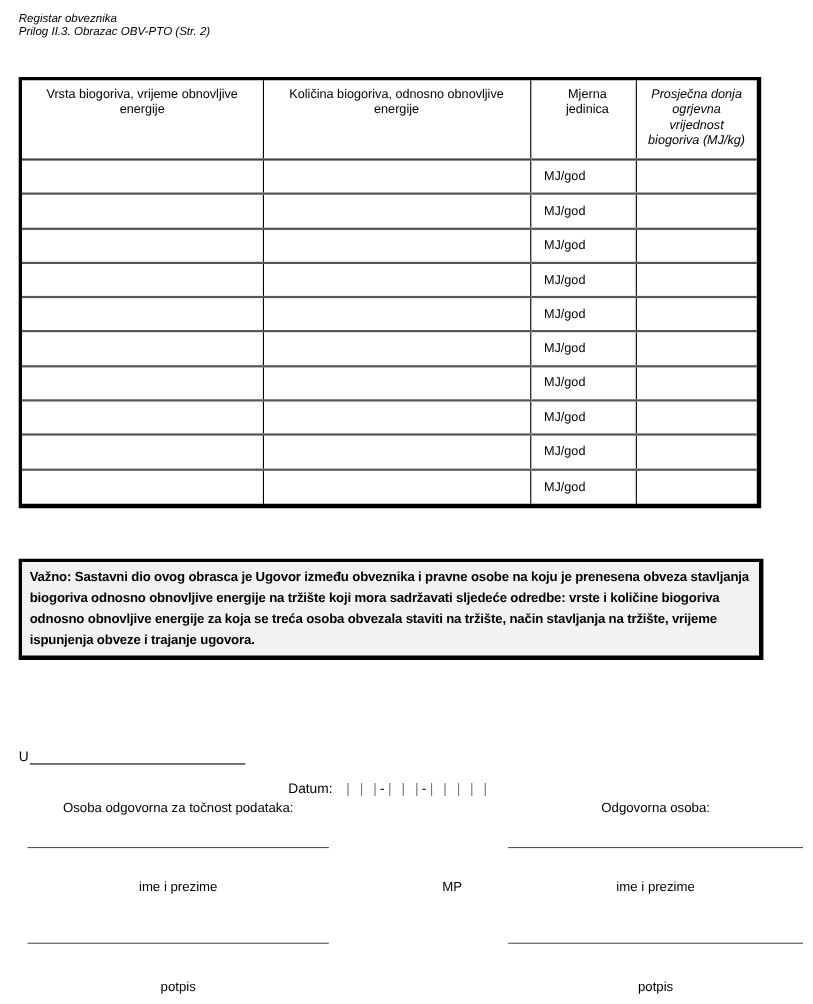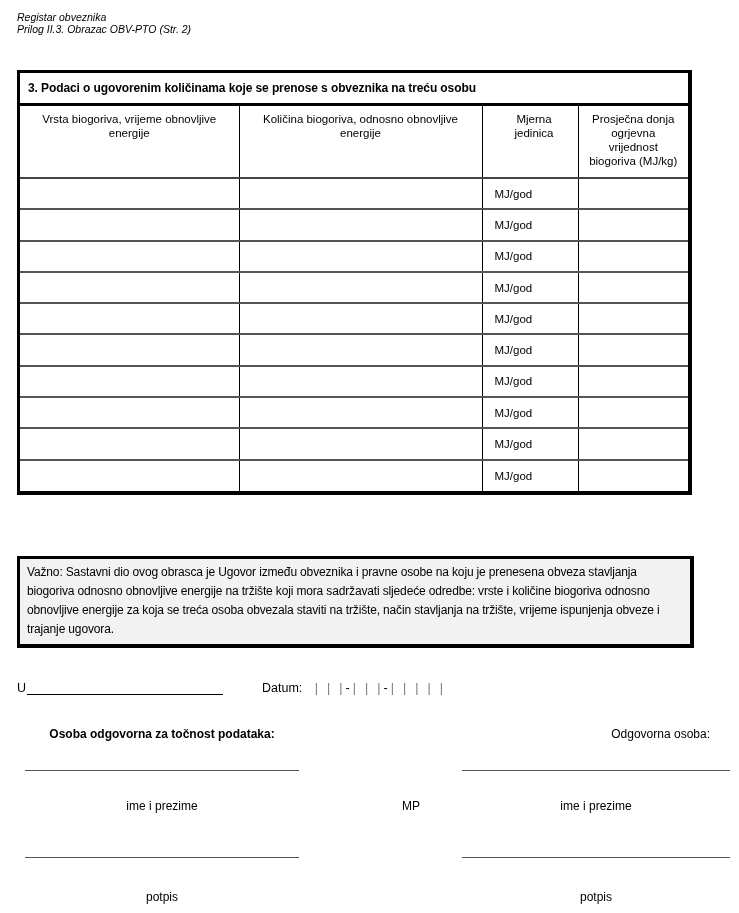--- a/index.html
+++ b/index.html
@@ -54,50 +54,50 @@
     line-height: 14px;
     vertical-align: top;
     text-align: center;
     padding: 6px 4px 0 4px;
     height: 72px;
     box-sizing: border-box;
     border-right: 1px solid #000;
     border-bottom: 2px solid #444;
   }
   table.grid th.c3 { border-right: 1px solid #000; }
-  table.grid th:last-child { border-right: none; }
+  table.grid th:last-child { border-right: none; font-style: italic; }
   table.grid td {
     height: 31.3px;
     border-right: 1px solid #000;
     border-bottom: 2px solid #555;
     font-size: 11.5px;
     padding: 0 0 0 12px;
     box-sizing: border-box;
   }
   table.grid td.c3 { border-left: 1px solid #999; margin-left: 28px; }
   table.grid td:last-child { border-right: none; }
   table.grid tr:last-child td { border-bottom: none; }
   .col1 { width: 219px; }
   .col2 { width: 243px; }
   .col3 { width: 96px; }
   .col4 { width: 110px; }
 
   
   .notice {
     position: absolute;
     left: 17px;
-    top: 556px;
+    top: 508px;
     width: 658px;
     border: 3px solid #000;
     border-right-width: 4px;
     border-bottom-width: 4px;
     background: #f2f2f2;
     padding: 4px 5px 5px 7px;
     font-size: 12px;
-    font-weight: normal;
+    font-weight: bold;
     line-height: 19px;
     letter-spacing: -0.15px;
   }
 
   
   .place {
     position: absolute;
     left: 17px;
     top: 681px;
     font-size: 12.5px;
@@ -106,21 +106,21 @@
     display: inline-block;
     width: 196px;
     border-bottom: 1px solid #000;
     height: 13px;
     vertical-align: bottom;
     margin-left: 1px;
   }
   .date {
     position: absolute;
     left: 262px;
-    top: 681px;
+    top: 710px;
     font-size: 12.5px;
   }
   .date .sep {
     color: #777;
     margin-left: 9px;
   }
   .date .dash {
     margin-left: 3px;
   }
 
@@ -137,21 +137,20 @@
 </style>
 </head>
 <body>
 
 <div class="hdr">
   <div>Registar obveznika</div>
   <div>Prilog II.3. Obrazac OBV-PTO (Str. 2)</div>
 </div>
 
 <div class="tbl-wrap">
-  <div class="tbl-title">3. Podaci o ugovorenim količinama koje se prenose s obveznika na treću osobu</div>
   <table class="grid" id="grid">
     <colgroup>
       <col class="col1">
         <col class="col2">
         <col class="col3">
         <col class="col4">
     </colgroup>
     <thead>
       <tr>
         <th>Vrsta biogoriva, vrijeme obnovljive energije</th>
@@ -229,22 +228,22 @@
 
 <div class="place">
   <span>U</span><span class="place-line"></span>
 </div>
 
 <div class="date">
   <span>Datum:</span>
   <span><span class="sep">|</span><span class="sep">|</span><span class="sep">|</span><span class="dash">-</span><span class="sep" style="margin-left:3px">|</span><span class="sep">|</span><span class="sep">|</span><span class="dash">-</span><span class="sep" style="margin-left:3px">|</span><span class="sep">|</span><span class="sep">|</span><span class="sep">|</span><span class="sep">|</span></span>
 </div>
 
-<div class="label" style="left:25px; top:727px; width:274px;font-weight:bold;">Osoba odgovorna za točnost podataka:</div>
-<div class="label" style="left:442px; top:727px; width:268px;text-align:right;">Odgovorna osoba:</div>
+<div class="label" style="left:25px; top:727px; width:274px;">Osoba odgovorna za točnost podataka:</div>
+<div class="label" style="left:462px; top:727px; width:268px;">Odgovorna osoba:</div>
 
 <div class="sig-line" style="left:25px; top:770px; width:274px;"></div>
 <div class="sig-line" style="left:462px; top:770px; width:268px;"></div>
 
 <div class="label" style="left:25px; top:799px; width:274px;">ime i prezime</div>
 <div class="label" style="left:340px; top:799px; width:80px;text-align:right;">MP</div>
 <div class="label" style="left:462px; top:799px; width:268px;">ime i prezime</div>
 
 <div class="sig-line" style="left:25px; top:857px; width:274px;"></div>
 <div class="sig-line" style="left:462px; top:857px; width:268px;"></div>

